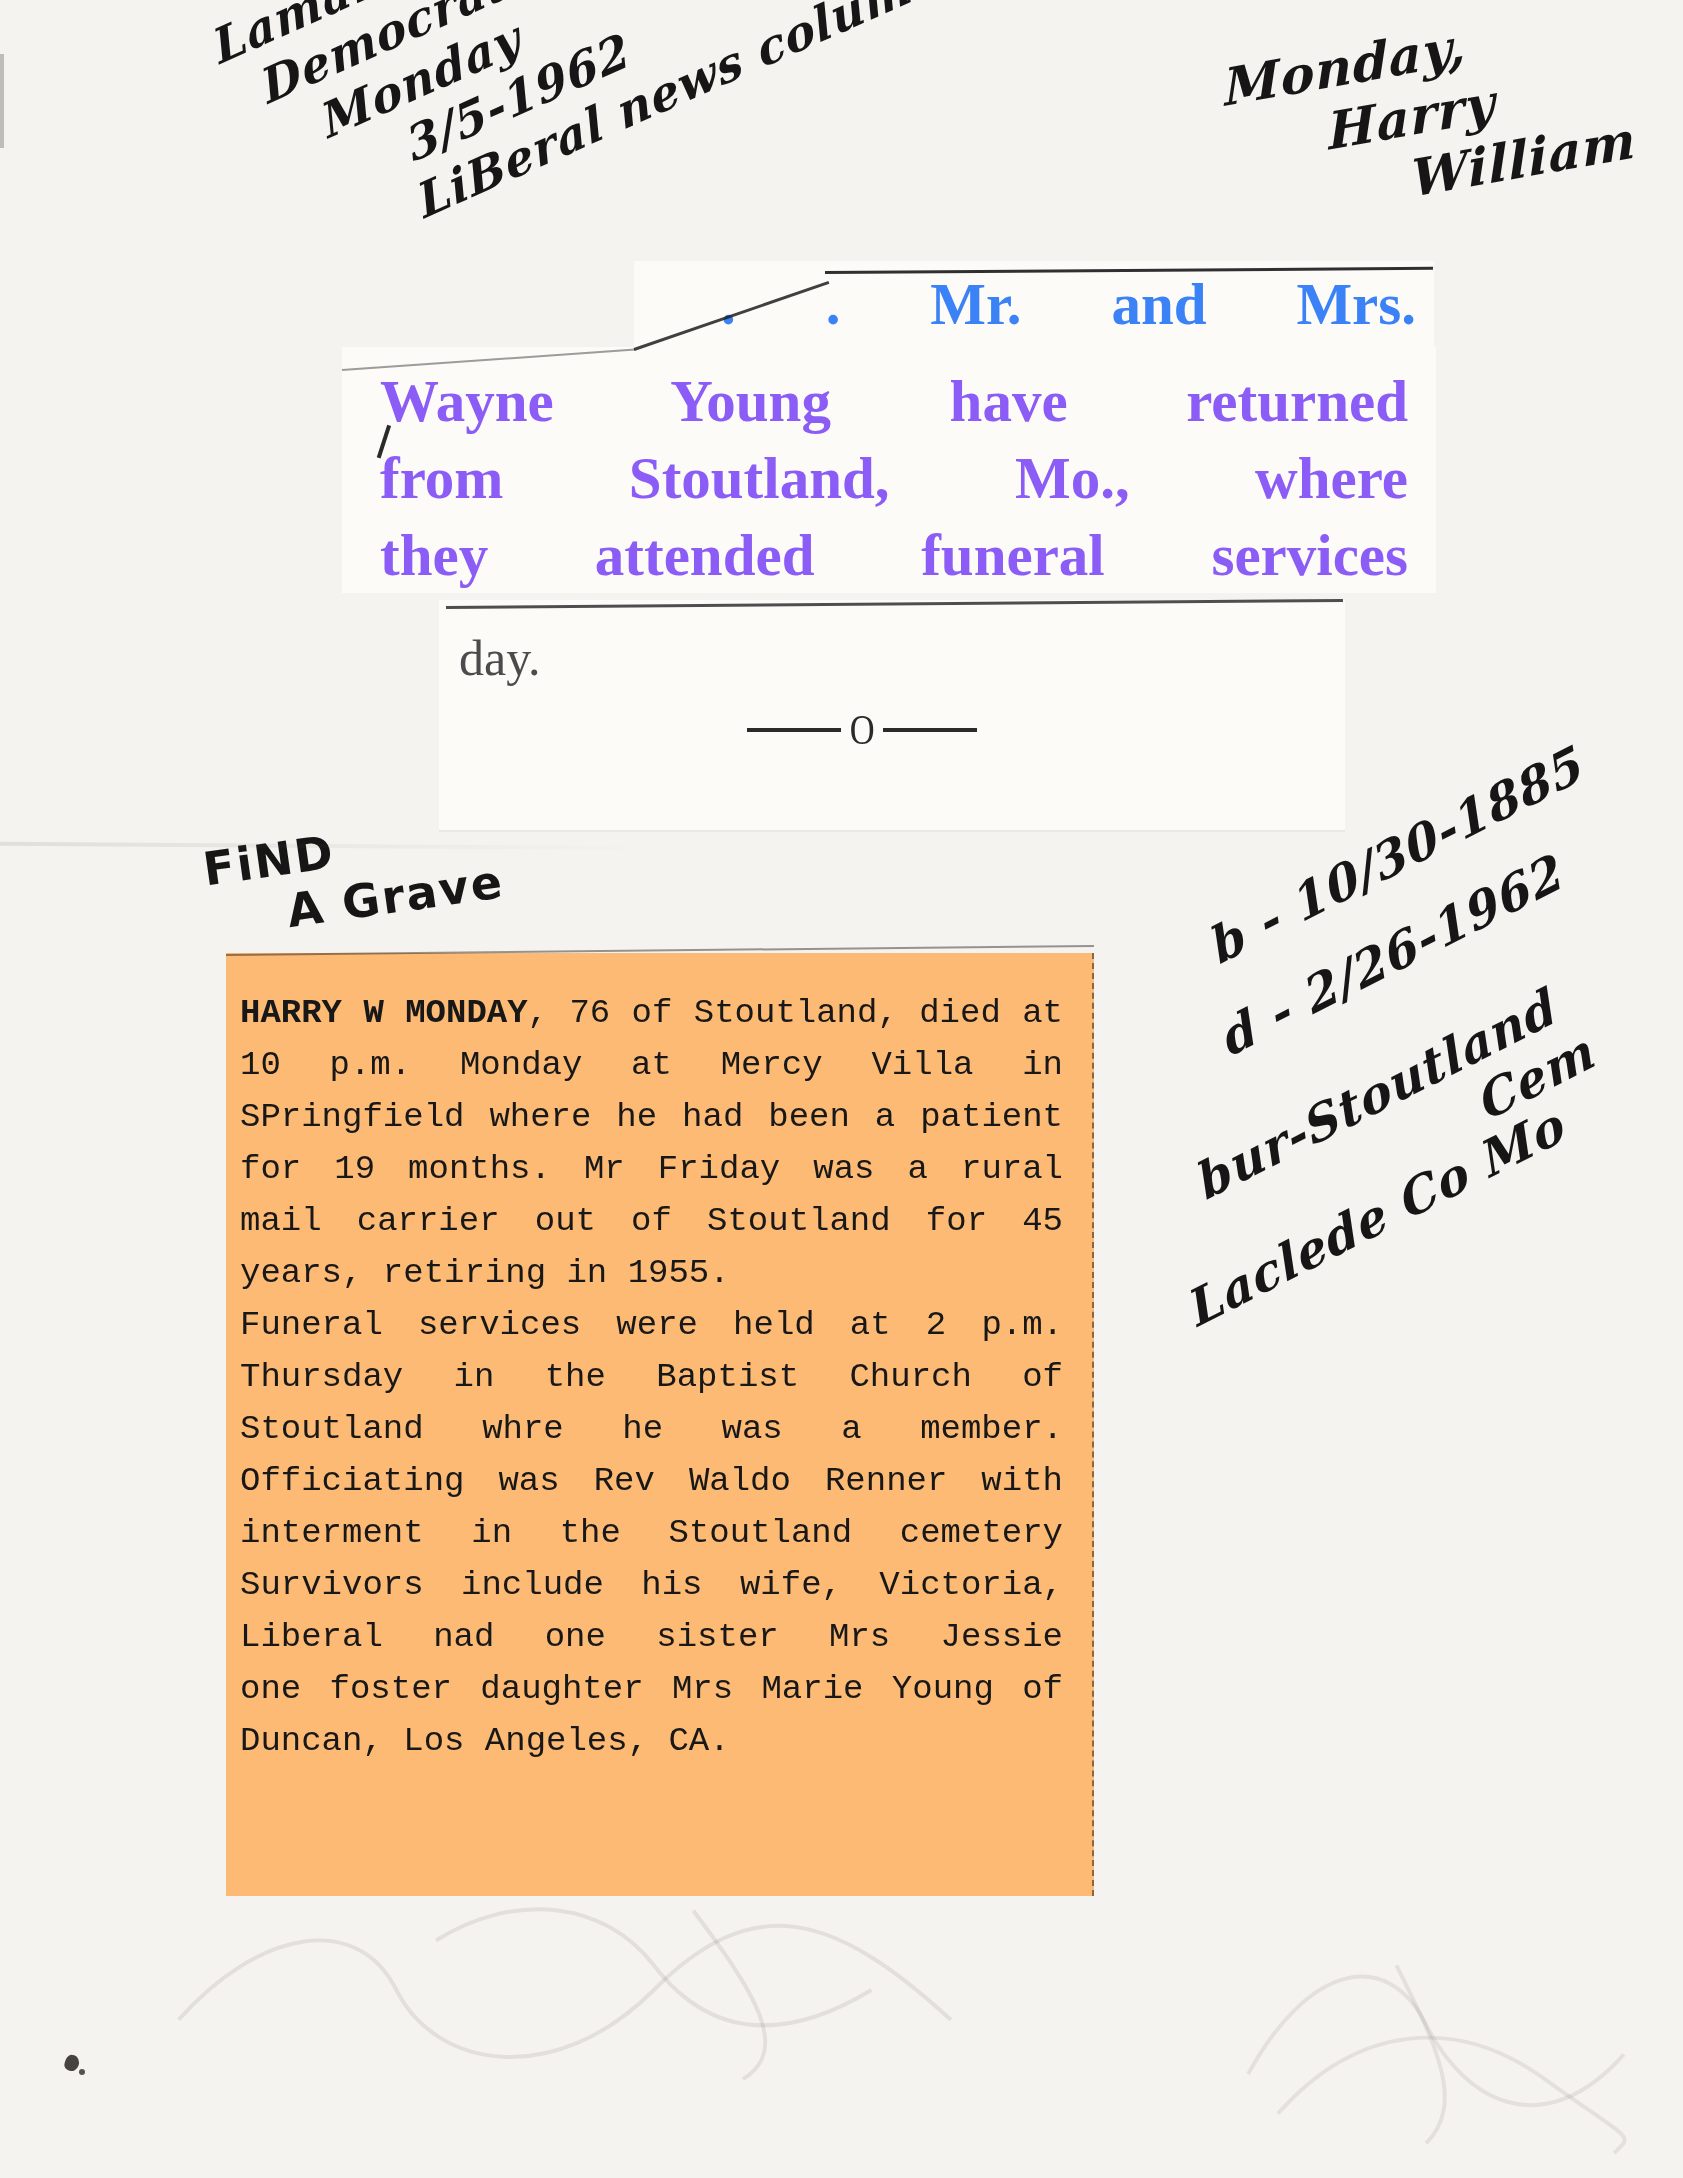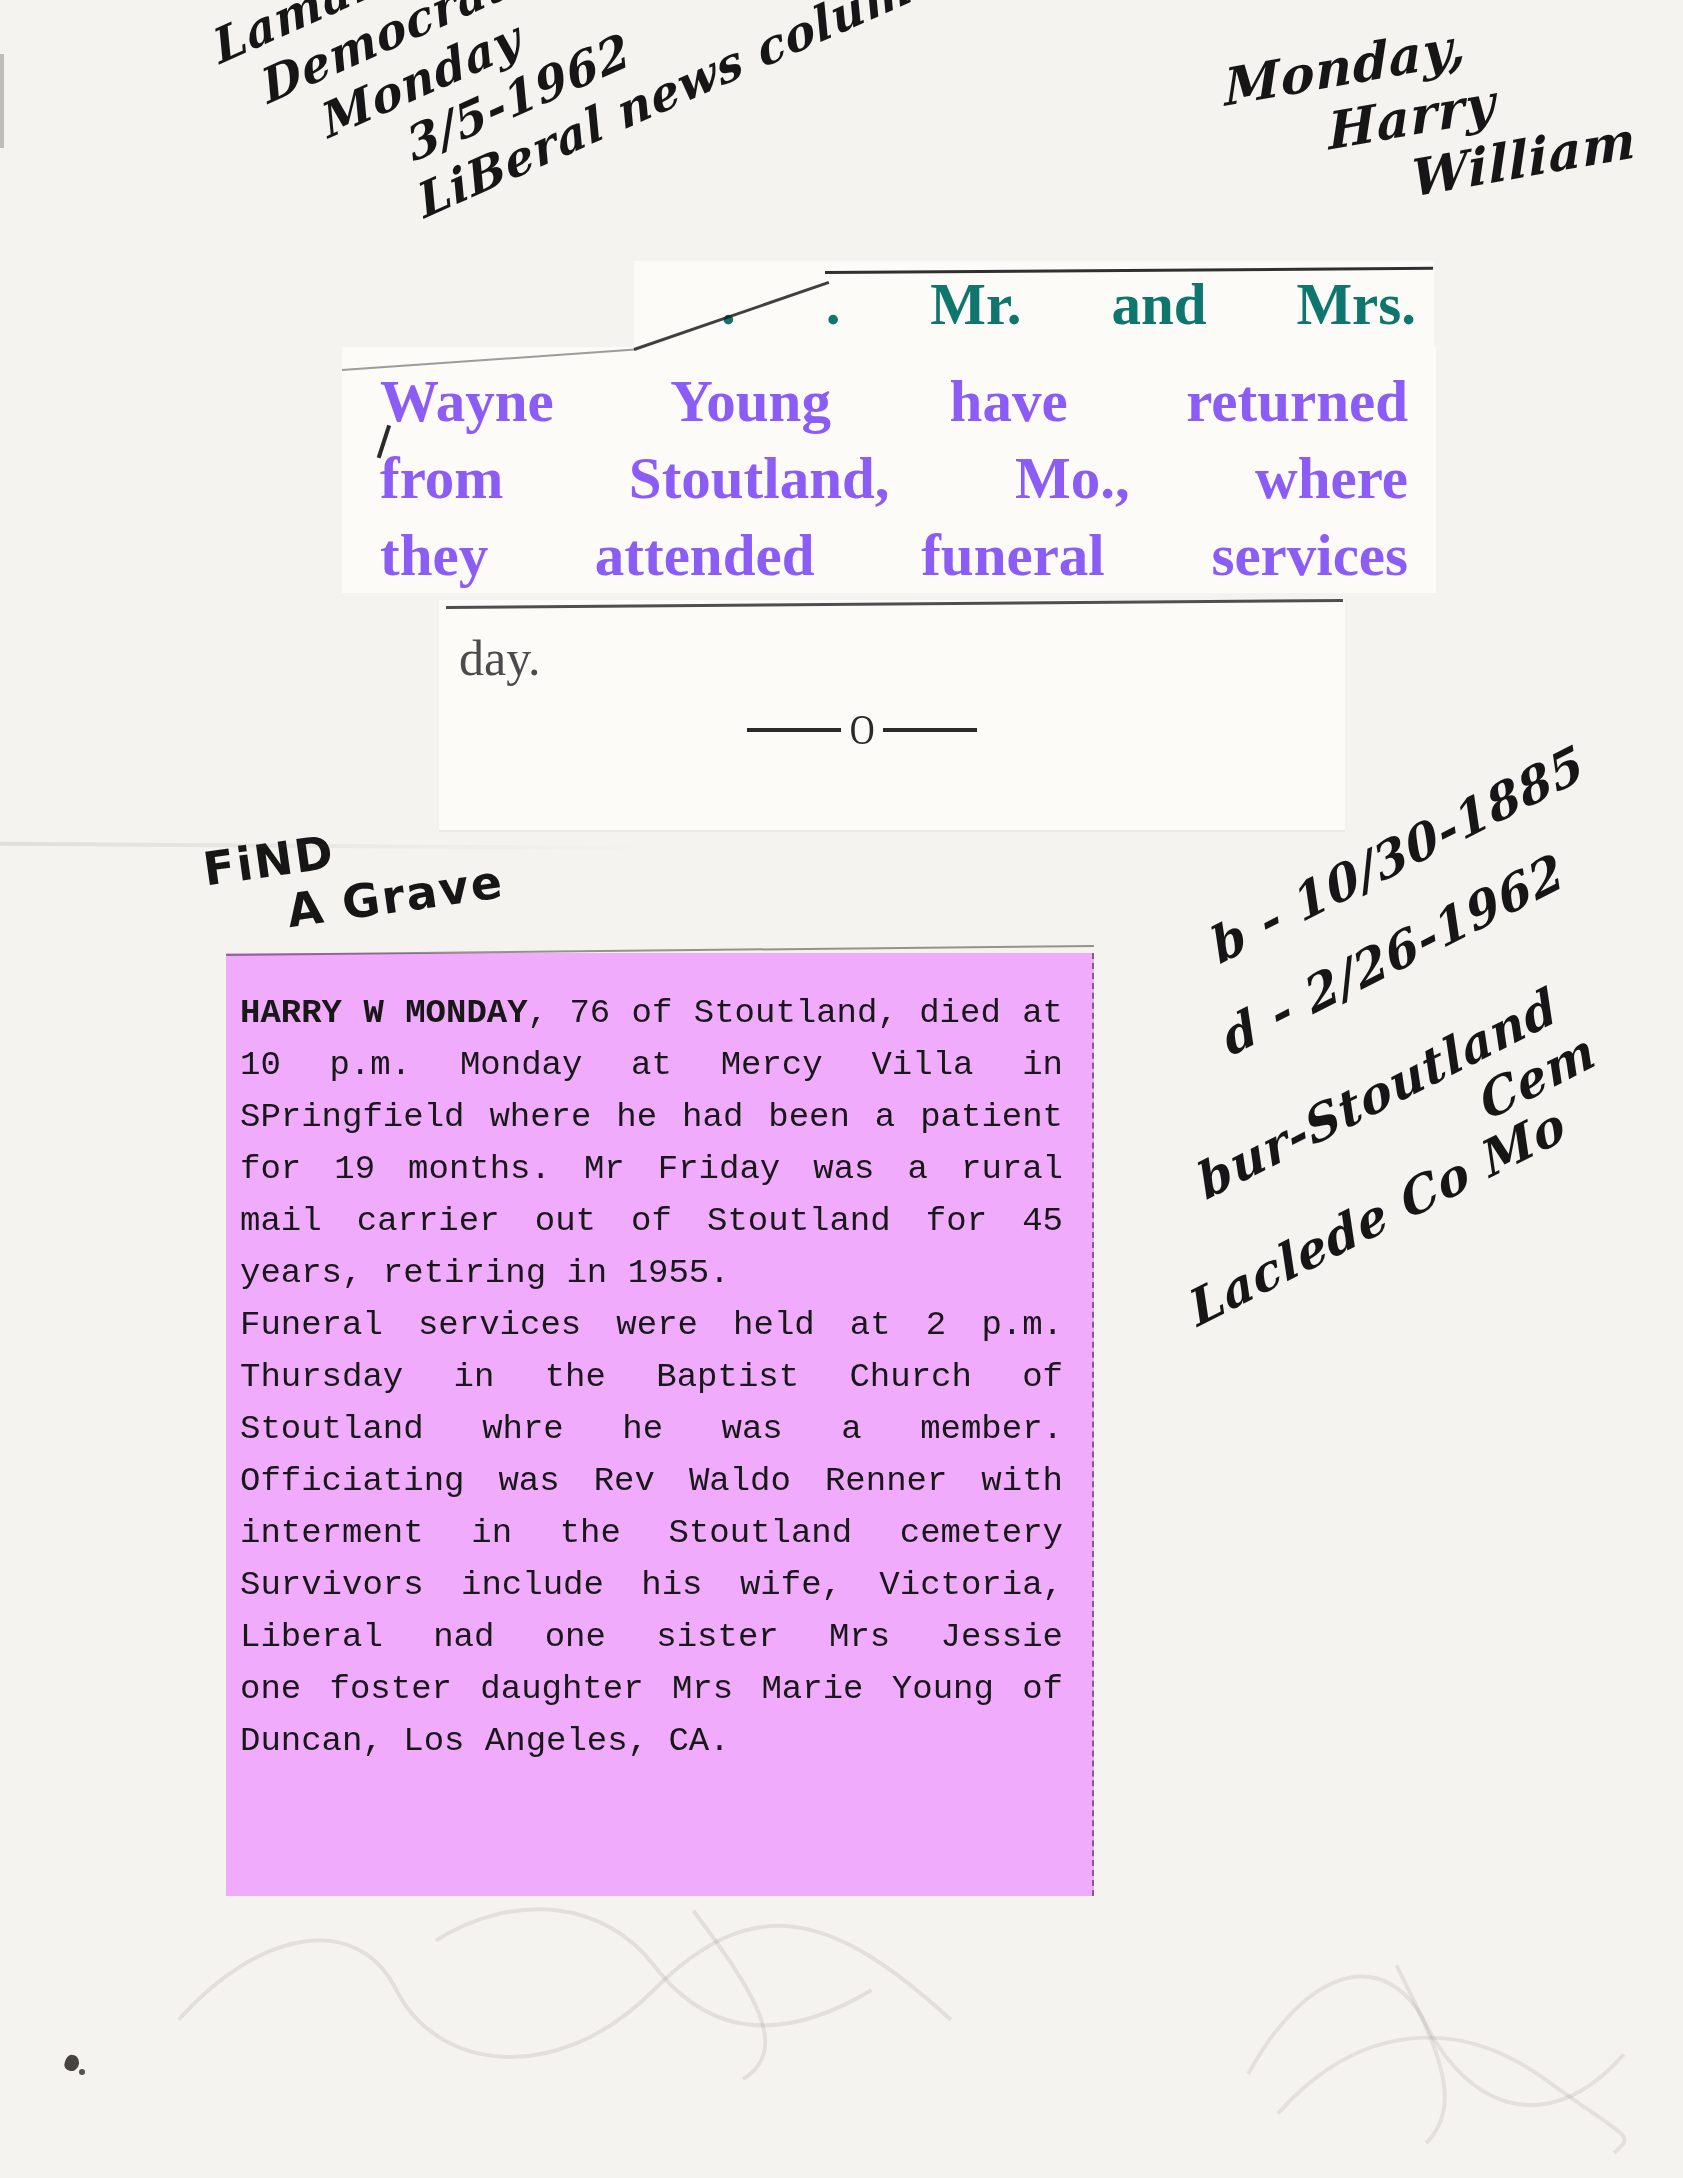--- a/index.html
+++ b/index.html
@@ -13,21 +13,21 @@
   }
 
   
   .paper { position:absolute; background:#fcfbf8; }
   .edge  { position:absolute; transform-origin:left center; }
 
   
   .clip1-top {
     left:634px; top:261px; width:800px; height:87px;
     padding:6px 18px 0 87px; box-sizing:border-box;
-    font-weight:bold; font-size:59px; line-height:75px; color:#0f766e;
+    font-weight:bold; font-size:59px; line-height:75px; color:#3b82f6;
   }
   .clip1-main {
     left:342px; top:347px; width:1094px; height:246px;
     padding:16px 28px 0 38px; box-sizing:border-box;
     font-weight:bold; font-size:59px; line-height:77px; color:#8b5cf6;
   }
   .jline { text-align:justify; text-align-last:justify; }
 
   
   .clip2 {
@@ -39,21 +39,21 @@
   .divider { display:flex; align-items:center; gap:6px; width:max-content;
              margin:18px 0 0 288px; color:#2a2a2a; }
   .divider .bar { width:94px; height:3.5px; background:#2a2a2a; }
   .divider .oh  { font-size:42px; line-height:42px; transform:scaleX(.82);
                   font-family:"Liberation Serif", serif; }
 
   
   .obit {
     left:226px; top:953px; width:868px; height:943px;
     padding:34px 29px 0 14px; box-sizing:border-box;
-    background:#f0abfc;
+    background:#fdba74;
     border-right:2px dashed rgba(0,0,0,0.45);
     font-family:"Liberation Mono", monospace;
     font-size:34px; line-height:52px; color:#181818;
   }
   .obit .oline.j { text-align:justify; text-align-last:justify; }
   .obit b { font-weight:bold; }
 
   
   .hw { position:absolute; transform-origin:left top; color:#161616;
         font-family:"DejaVu Serif", serif; font-style:italic; font-weight:bold;

